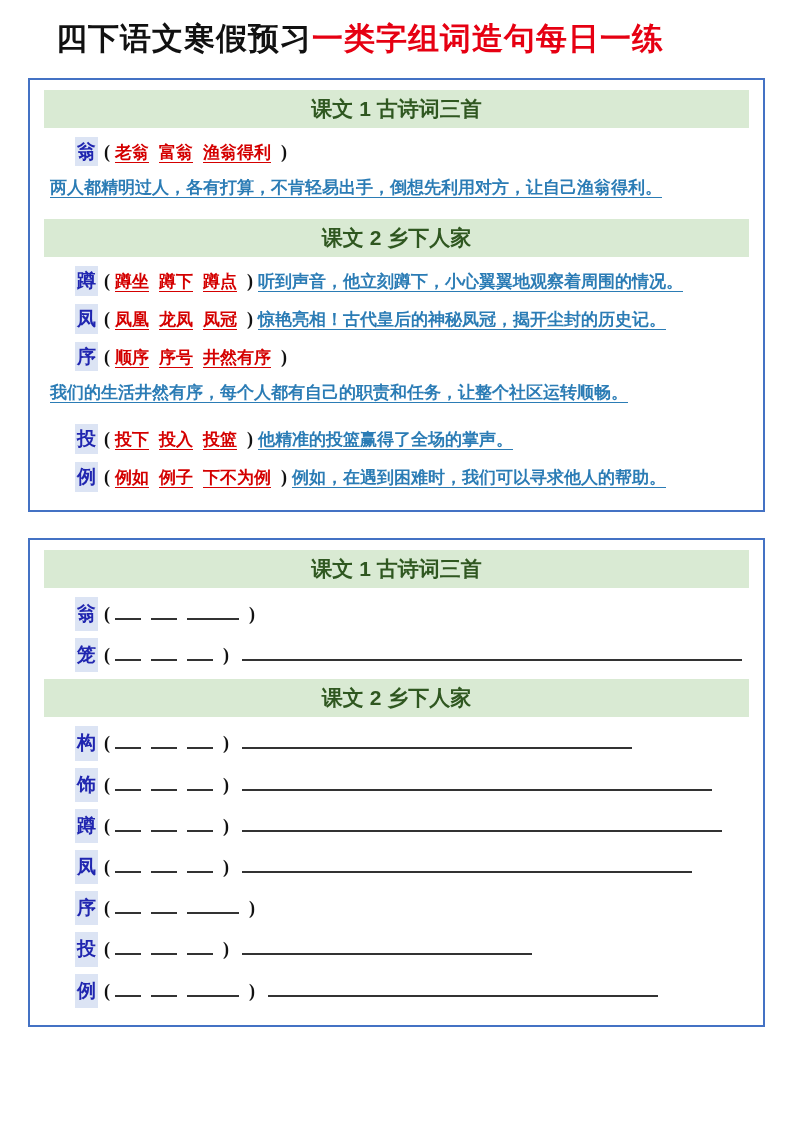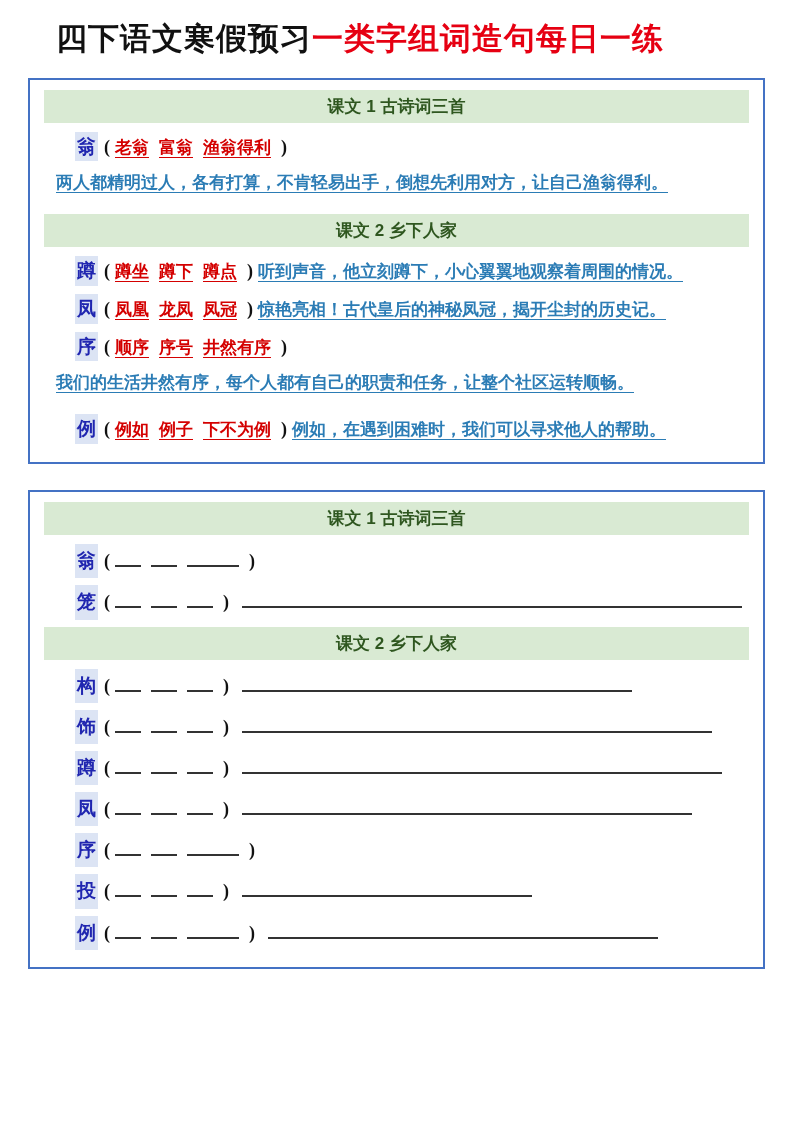--- a/index.html
+++ b/index.html
@@ -25,21 +25,21 @@
     border: 2.5px solid var(--box-border);
     padding: 8px 12px 10px;
     background: #fff;
   }
   .box + .box { margin-top: 26px; }
   .lesson-header {
     background: var(--header-bg);
     color: var(--header-text);
     font-weight: bold;
     text-align: center;
-    font-size: 17px;
+    font-size: 21px;
     padding: 5px 0;
     margin: 2px 2px 9px;
     font-family: "Liberation Sans", sans-serif;
   }
   .entry-row {
     font-size: 17px;
     line-height: 1.55;
     margin: 2px 2px 8px;
     font-weight: bold;
     padding-left: 31px;
@@ -61,21 +61,21 @@
     text-underline-offset: 4px;
     margin-right: 10px;
   }
   .sentence {
     color: var(--sent-blue);
     text-decoration: underline;
     text-underline-offset: 4px;
     font-weight: bold;
   }
   .sentence-line {
-    margin: 0 14px 16px;
+    margin: 0 8px 16px;
     font-size: 17px;
     line-height: 1.55;
     font-weight: bold;
   }
   .gap-answer { margin-bottom: 18px; }
   .gap-practice { margin-bottom: 48px; }
   .blank {
     display: inline-block;
     height: 1.0em;
     border-bottom: 2px solid var(--line-color);
@@ -99,20 +99,21 @@
 
 <div class="box" id="answer-box">
     <div class="lesson-header">课文 1 古诗词三首</div>
     <div class="entry-row answer"><span class="char">翁</span><span class="paren">(</span><span class="word">老翁</span><span class="word">富翁</span><span class="word">渔翁得利</span><span class="paren">)</span></div>
     <div class="sentence-line gap-answer"><span class="sentence">两人都精明过人，各有打算，不肯轻易出手，倒想先利用对方，让自己渔翁得利。</span></div>
     <div class="lesson-header">课文 2 乡下人家</div>
     <div class="entry-row answer"><span class="char">蹲</span><span class="paren">(</span><span class="word">蹲坐</span><span class="word">蹲下</span><span class="word">蹲点</span><span class="paren">)</span><span class="sentence">听到声音，他立刻蹲下，小心翼翼地观察着周围的情况。</span></div>
     <div class="entry-row answer"><span class="char">凤</span><span class="paren">(</span><span class="word">凤凰</span><span class="word">龙凤</span><span class="word">凤冠</span><span class="paren">)</span><span class="sentence">惊艳亮相！古代皇后的神秘凤冠，揭开尘封的历史记。</span></div>
     <div class="entry-row answer"><span class="char">序</span><span class="paren">(</span><span class="word">顺序</span><span class="word">序号</span><span class="word">井然有序</span><span class="paren">)</span></div>
     <div class="sentence-line gap-answer"><span class="sentence">我们的生活井然有序，每个人都有自己的职责和任务，让整个社区运转顺畅。</span></div>
+    <div class="entry-row answer"><span class="char">投</span><span class="paren">(</span><span class="word">投下</span><span class="word">投入</span><span class="word">投篮</span><span class="paren">)</span><span class="sentence">他精准的投篮赢得了全场的掌声。</span></div>
     <div class="entry-row answer"><span class="char">例</span><span class="paren">(</span><span class="word">例如</span><span class="word">例子</span><span class="word">下不为例</span><span class="paren">)</span><span class="sentence">例如，在遇到困难时，我们可以寻求他人的帮助。</span></div>
   </div>
 
 <div class="box" id="practice-box">
     <div class="lesson-header">课文 1 古诗词三首</div>
     <div class="entry-row practice gap-practice"><span class="char">翁</span><span class="paren">(</span><span class="blank" style="width: 26px;"></span><span class="blank" style="width: 26px;"></span><span class="blank" style="width: 52px;"></span><span class="paren">)</span></div>
     <div class="entry-row practice"><span class="char">笼</span><span class="paren">(</span><span class="blank" style="width: 26px;"></span><span class="blank" style="width: 26px;"></span><span class="blank" style="width: 26px;"></span><span class="paren">)</span><span class="write-line" style="width: 500px;"></span></div>
     <div class="lesson-header">课文 2 乡下人家</div>
     <div class="entry-row practice"><span class="char">构</span><span class="paren">(</span><span class="blank" style="width: 26px;"></span><span class="blank" style="width: 26px;"></span><span class="blank" style="width: 26px;"></span><span class="paren">)</span><span class="write-line" style="width: 390px;"></span></div>
     <div class="entry-row practice"><span class="char">饰</span><span class="paren">(</span><span class="blank" style="width: 26px;"></span><span class="blank" style="width: 26px;"></span><span class="blank" style="width: 26px;"></span><span class="paren">)</span><span class="write-line" style="width: 470px;"></span></div>

